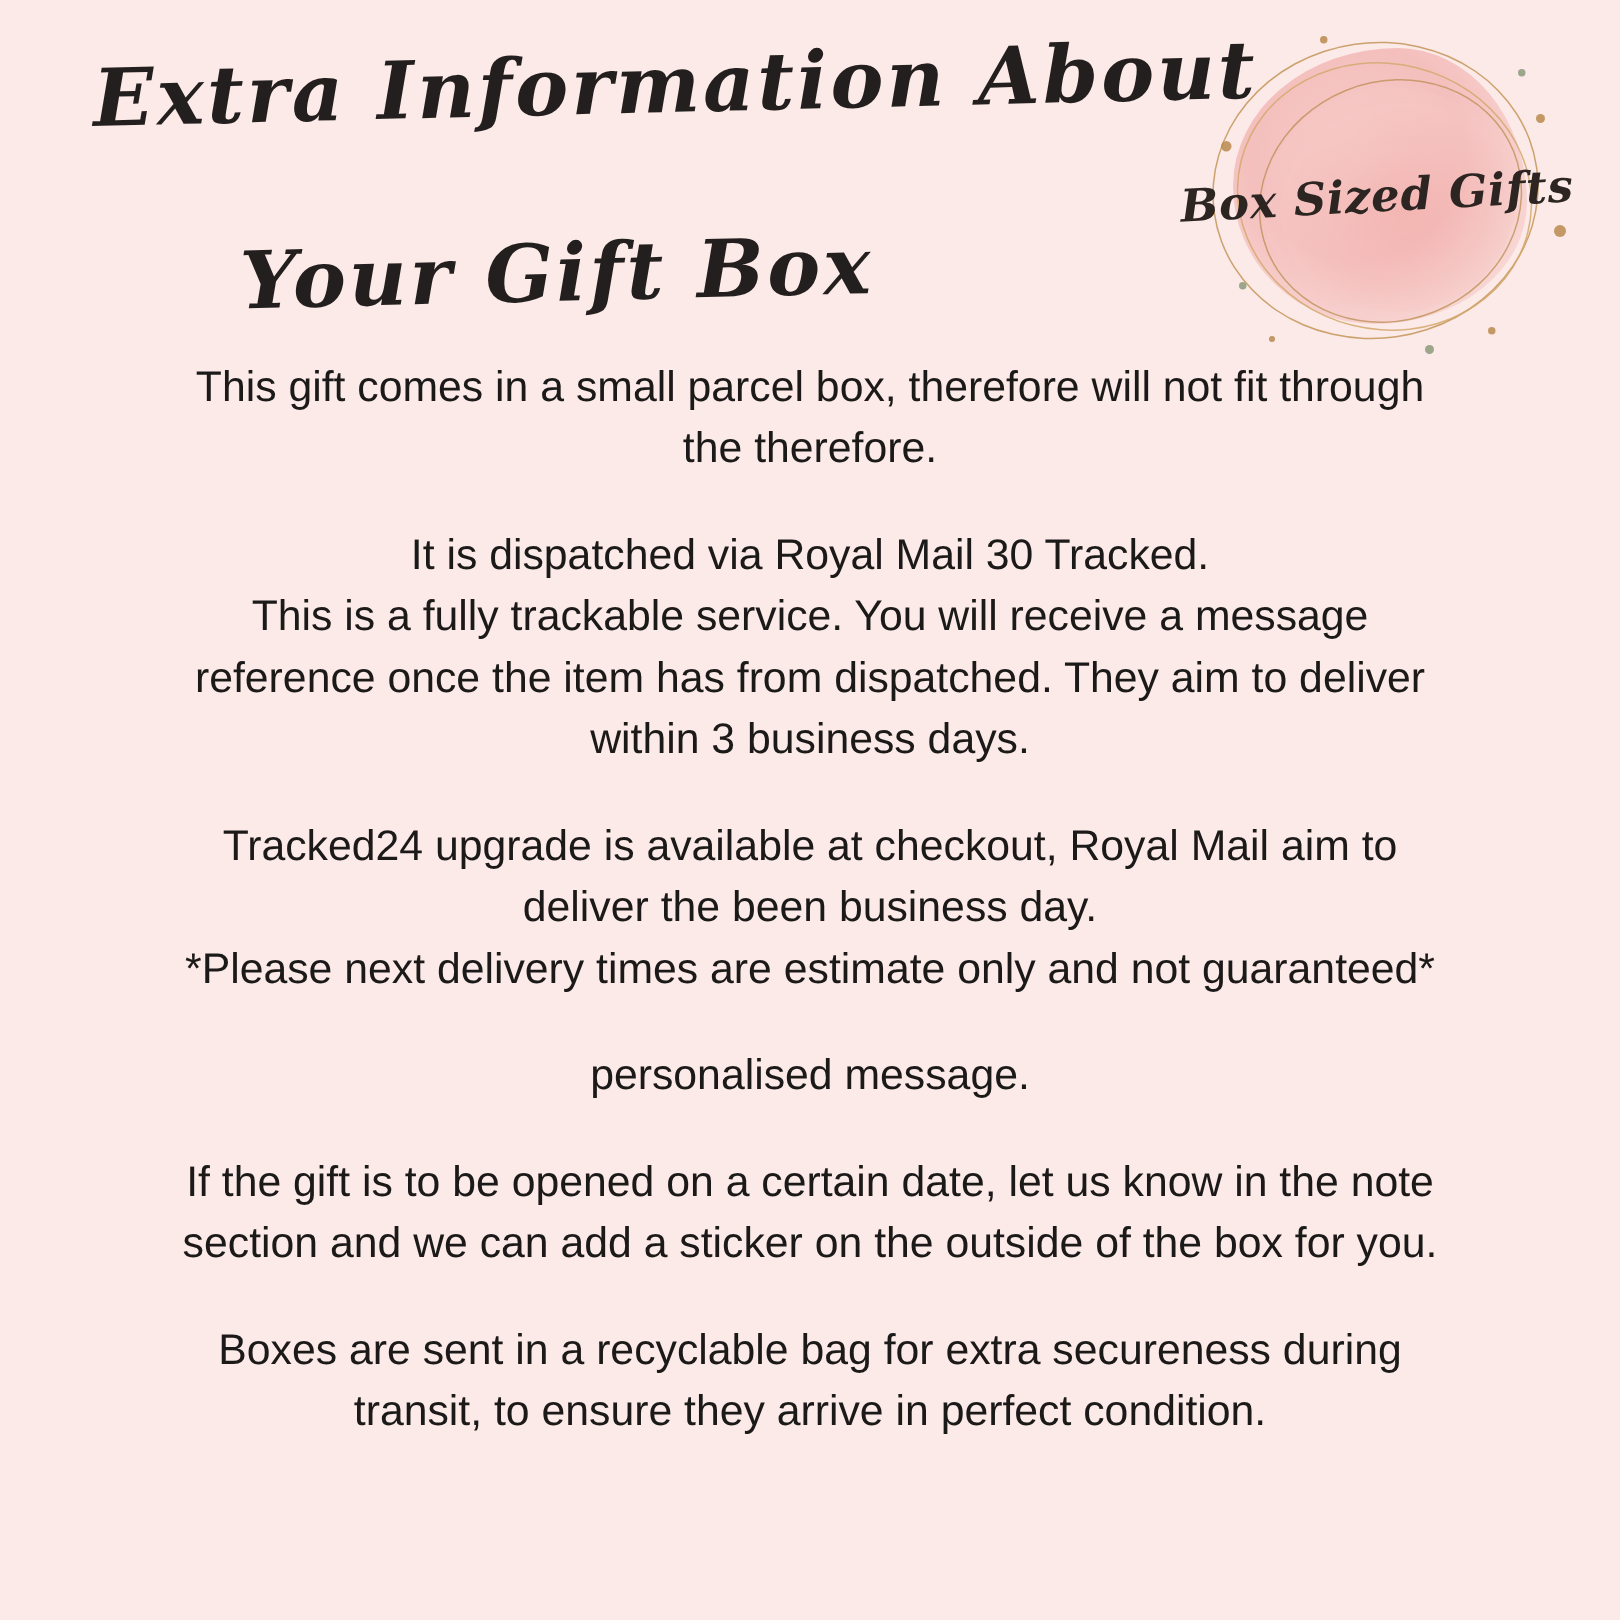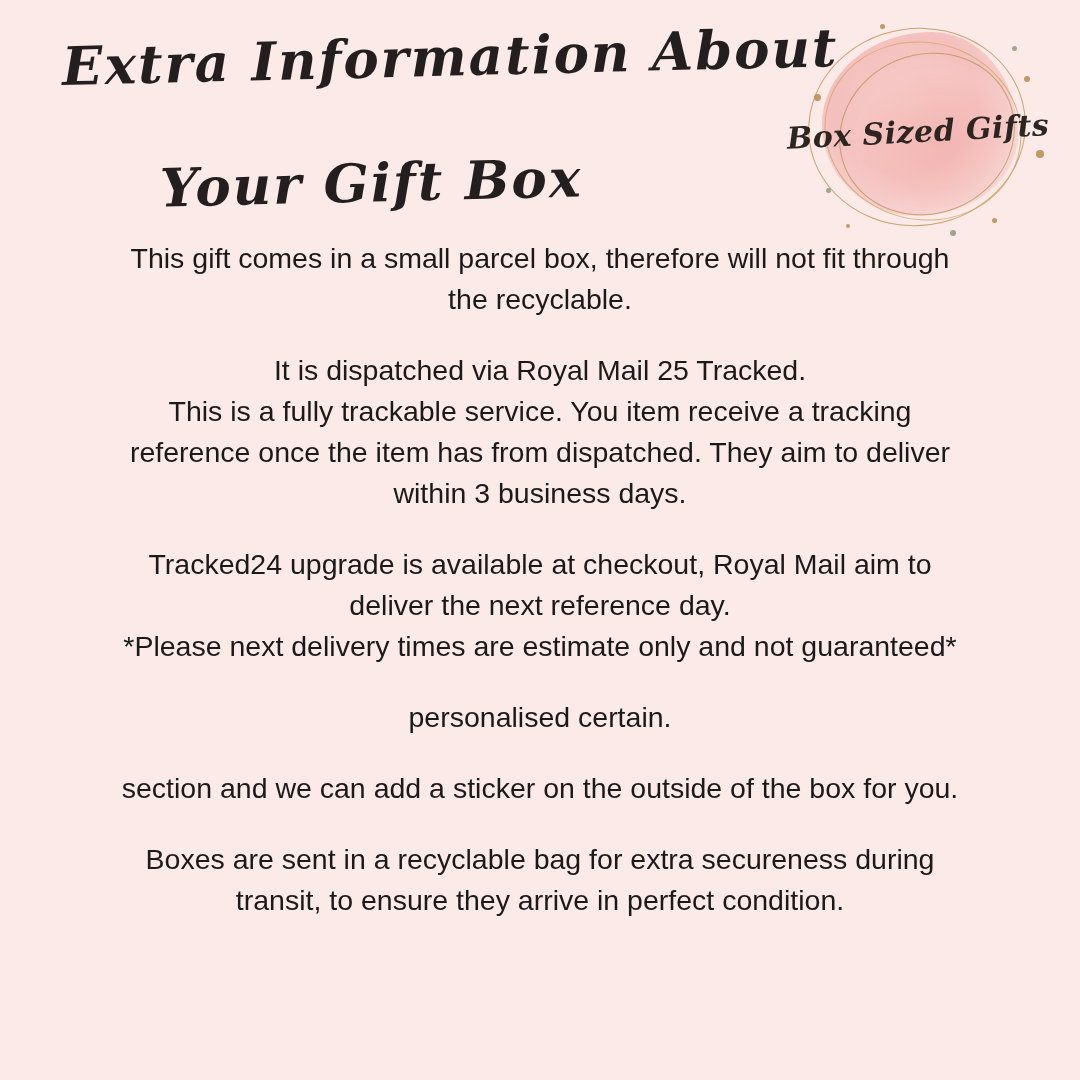--- a/index.html
+++ b/index.html
@@ -160,41 +160,42 @@
     <div class="logo-dot d7"></div>
     <div class="logo-dot d8"></div>
     <div class="logo-dot d9"></div>
     <div class="logo-text">Box Sized Gifts</div>
   </div>
 
   <div class="body-copy">
 
     <p class="para">
       <span class="ln">This gift comes in a small parcel box, therefore will not fit through</span>
-      <span class="ln">the recyclable.</span>
-    </p>
-
-    <p class="para">
-      <span class="ln">It is dispatched via Royal Mail 25 Tracked.</span>
-      <span class="ln">This is a fully trackable service. You item receive a tracking</span>
+      <span class="ln">the therefore.</span>
+    </p>
+
+    <p class="para">
+      <span class="ln">It is dispatched via Royal Mail 30 Tracked.</span>
+      <span class="ln">This is a fully trackable service. You will receive a message</span>
       <span class="ln">reference once the item has from dispatched. They aim to deliver</span>
       <span class="ln">within 3 business days.</span>
     </p>
 
     <p class="para">
       <span class="ln">Tracked24 upgrade is available at checkout, Royal Mail aim to</span>
-      <span class="ln">deliver the next reference day.</span>
+      <span class="ln">deliver the been business day.</span>
       <span class="ln">*Please next delivery times are estimate only and not guaranteed*</span>
     </p>
 
     <p class="para">
-      <span class="ln">personalised certain.</span>
-    </p>
-
-    <p class="para">
+      <span class="ln">personalised message.</span>
+    </p>
+
+    <p class="para">
+      <span class="ln">If the gift is to be opened on a certain date, let us know in the note</span>
       <span class="ln">section and we can add a sticker on the outside of the box for you.</span>
     </p>
 
     <p class="para">
       <span class="ln">Boxes are sent in a recyclable bag for extra secureness during</span>
       <span class="ln">transit, to ensure they arrive in perfect condition.</span>
     </p>
 
   </div>
 </div>

